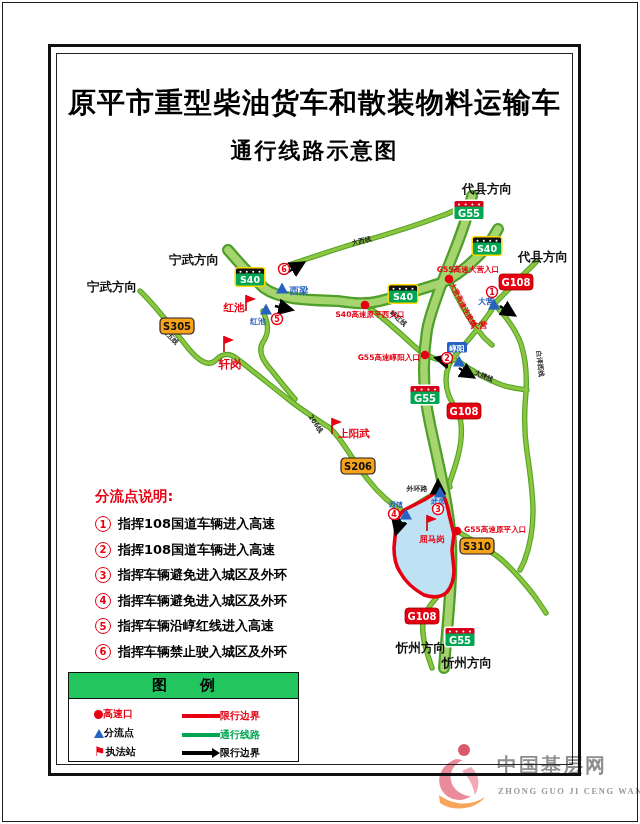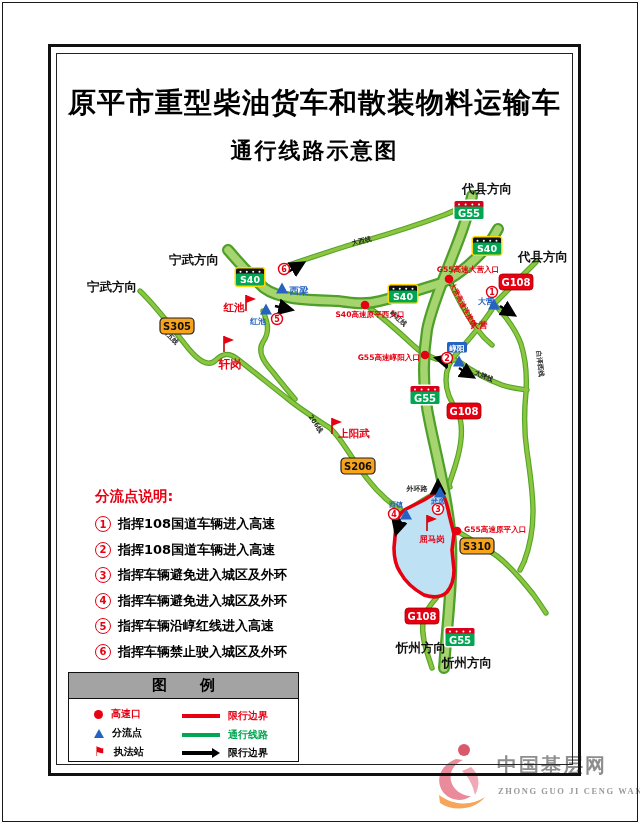--- a/index.html
+++ b/index.html
@@ -34,25 +34,25 @@
   
   .notes{position:absolute;left:95px;top:487px;z-index:2;width:260px;}
   .notes-title{color:#e60012;font-size:14.5px;font-weight:bold;margin-bottom:9px;}
   .note-row{display:flex;align-items:center;gap:7px;margin:0 0 7.5px 0;}
   .note-num{flex:0 0 auto;width:14px;height:14px;border:1.5px solid #e60012;border-radius:50%;
      color:#e60012;font-size:10px;font-weight:bold;display:flex;align-items:center;justify-content:center;}
   .note-text{color:#000;font-size:13px;font-weight:bold;white-space:nowrap;}
   
   .legend{position:absolute;left:68px;top:672px;width:231px;height:90px;border:1.5px solid #111;
      background:#fff;z-index:3;box-sizing:border-box;}
-  .legend-head{height:25px;background:#a3a3a3;border-bottom:1.5px solid #111;display:flex;
+  .legend-head{height:25px;background:#22c55e;border-bottom:1.5px solid #111;display:flex;
      align-items:center;justify-content:center;font-size:15px;font-weight:bold;letter-spacing:14px;
      text-indent:14px;color:#000;}
   .legend-body{position:relative;height:63px;}
-  .lg-item{position:absolute;display:flex;align-items:center;gap:8px;}
+  .lg-item{position:absolute;display:flex;align-items:center;}
   .lg-label{font-size:10px;font-weight:bold;color:#000;white-space:nowrap;}
   .lg-label.red{color:#e60012;} .lg-label.green{color:#00a651;}
   .lg-dot{width:9px;height:9px;border-radius:50%;background:#e60012;}
   .lg-tri{width:0;height:0;border-left:5.5px solid transparent;border-right:5.5px solid transparent;
      border-bottom:9.5px solid #2663c0;}
   .lg-flag{color:#e60012;font-size:13px;line-height:10px;}
   .lg-line{width:38px;height:4.5px;}
   .lg-line.red{background:#e60012;} .lg-line.green{background:#00a651;}
   .lg-arrow{display:flex;align-items:center;}
   .lg-arrow .bar{width:30px;height:3.5px;background:#000;}

